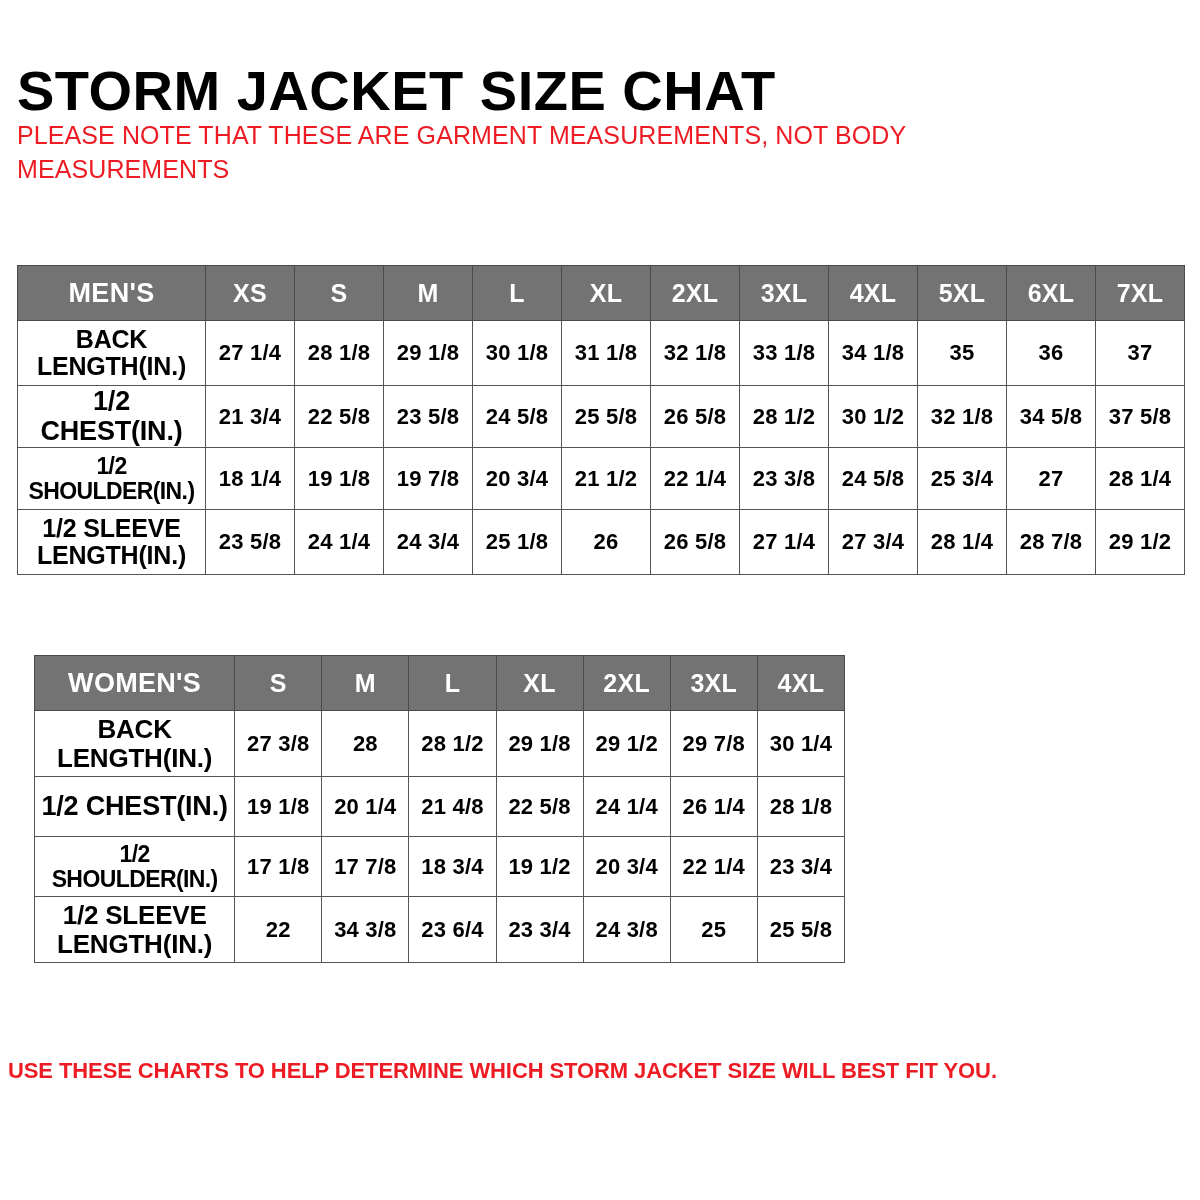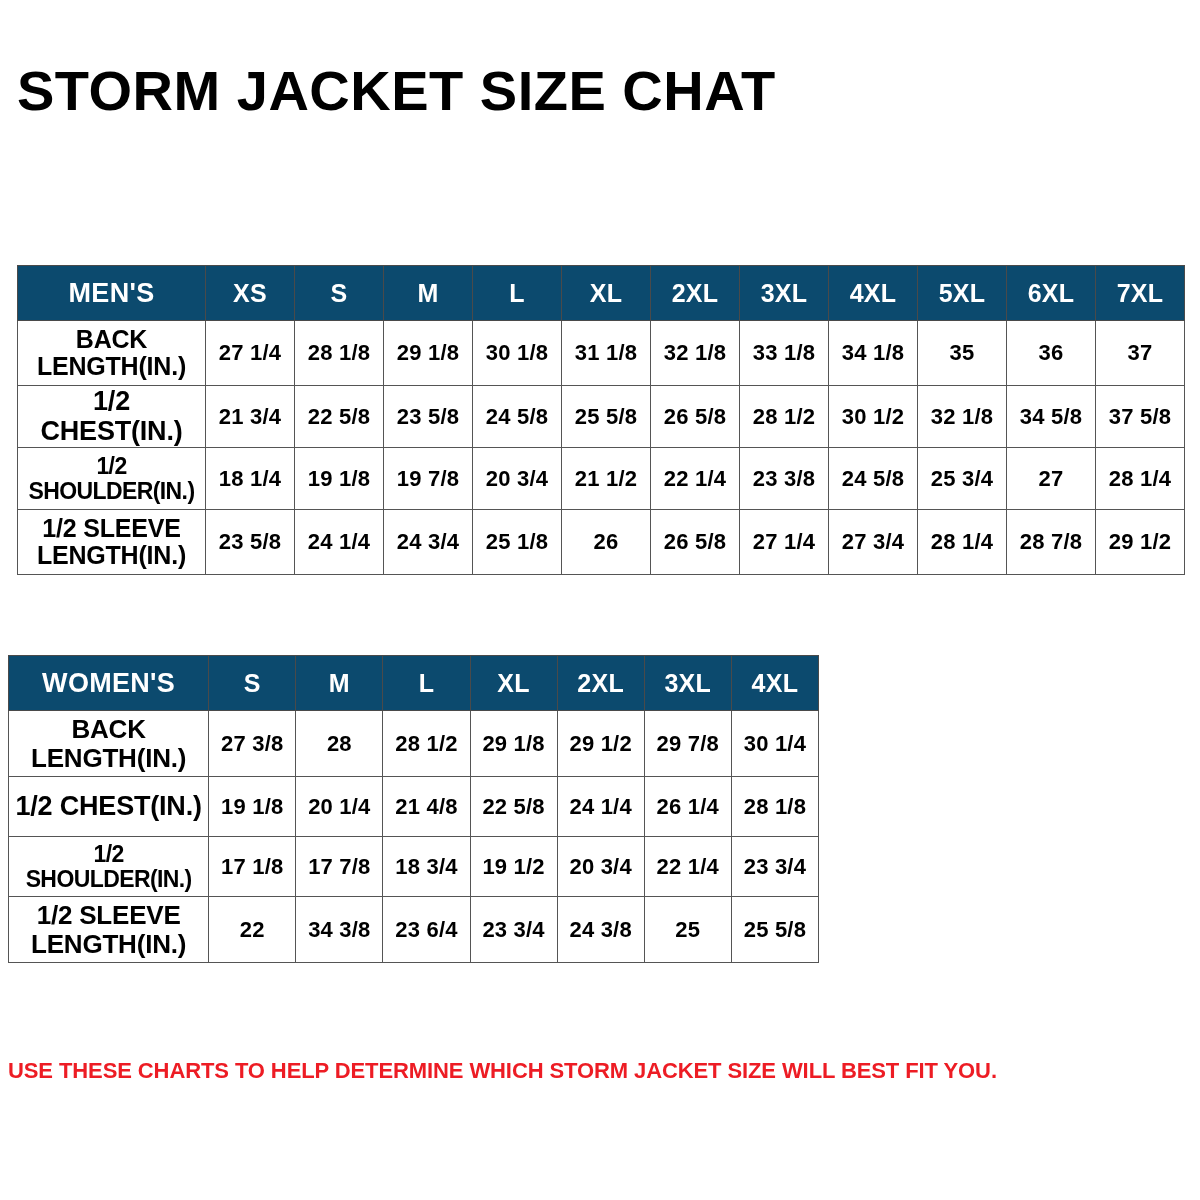--- a/index.html
+++ b/index.html
@@ -58,21 +58,21 @@
   .size-table td, .size-table th {
     border: 1px solid #555555;
     text-align: center;
     vertical-align: middle;
     padding: 0 2px;
     color: #000000;
     font-weight: 700;
     box-sizing: border-box;
   }
   .size-table thead th {
-    background: #0c4a6e;
+    background: #737373;
     color: #ffffff;
     border-color: #4a4a4a;
     height: 55px;
     font-size: 25px;
     font-weight: 700;
     letter-spacing: 0.3px;
   }
   .size-table thead th.label-head {
     font-size: 27px;
   }
@@ -100,21 +100,21 @@
   #mens-table col.c-label { width: 188px; }
   #mens-table col.c-size  { width: 89px; }
   #mens-table tbody tr.r-tall td { height: 65px; }
   #mens-table tbody tr.r-short td { height: 62px; }
   #mens-table tbody td.row-label { font-size: 25px; }
   #mens-table tbody tr.r-shoulder td.row-label { font-size: 23px; letter-spacing: -0.6px; }
   #mens-table tbody tr.r-chest td.row-label { font-size: 27px; }
 
   
   #womens-table {
-    left: 8px;
+    left: 34px;
     top: 655px;
     width: 811px;
   }
   #womens-table col.c-label { width: 200px; }
   #womens-table col.c-size  { width: 87px; }
   #womens-table tbody tr.r-tall td { height: 66px; }
   #womens-table tbody tr.r-short td { height: 60px; }
   #womens-table tbody tr.r-shoulder td.row-label { font-size: 23px; letter-spacing: -0.6px; }
   #womens-table tbody tr.r-chest td.row-label { font-size: 27px; }
 
@@ -131,20 +131,21 @@
     white-space: nowrap;
   }
 </style>
 </head>
 <body>
 
 <div class="page">
 
   <h1 class="title">STORM JACKET SIZE CHAT</h1>
 
+  <div class="note">PLEASE NOTE THAT THESE ARE GARMENT MEASUREMENTS, NOT BODY MEASUREMENTS</div>
 
   <table class="size-table" id="mens-table">
     <colgroup>
         <col class="c-label">
         <col class="c-size">
         <col class="c-size">
         <col class="c-size">
         <col class="c-size">
         <col class="c-size">
         <col class="c-size">

